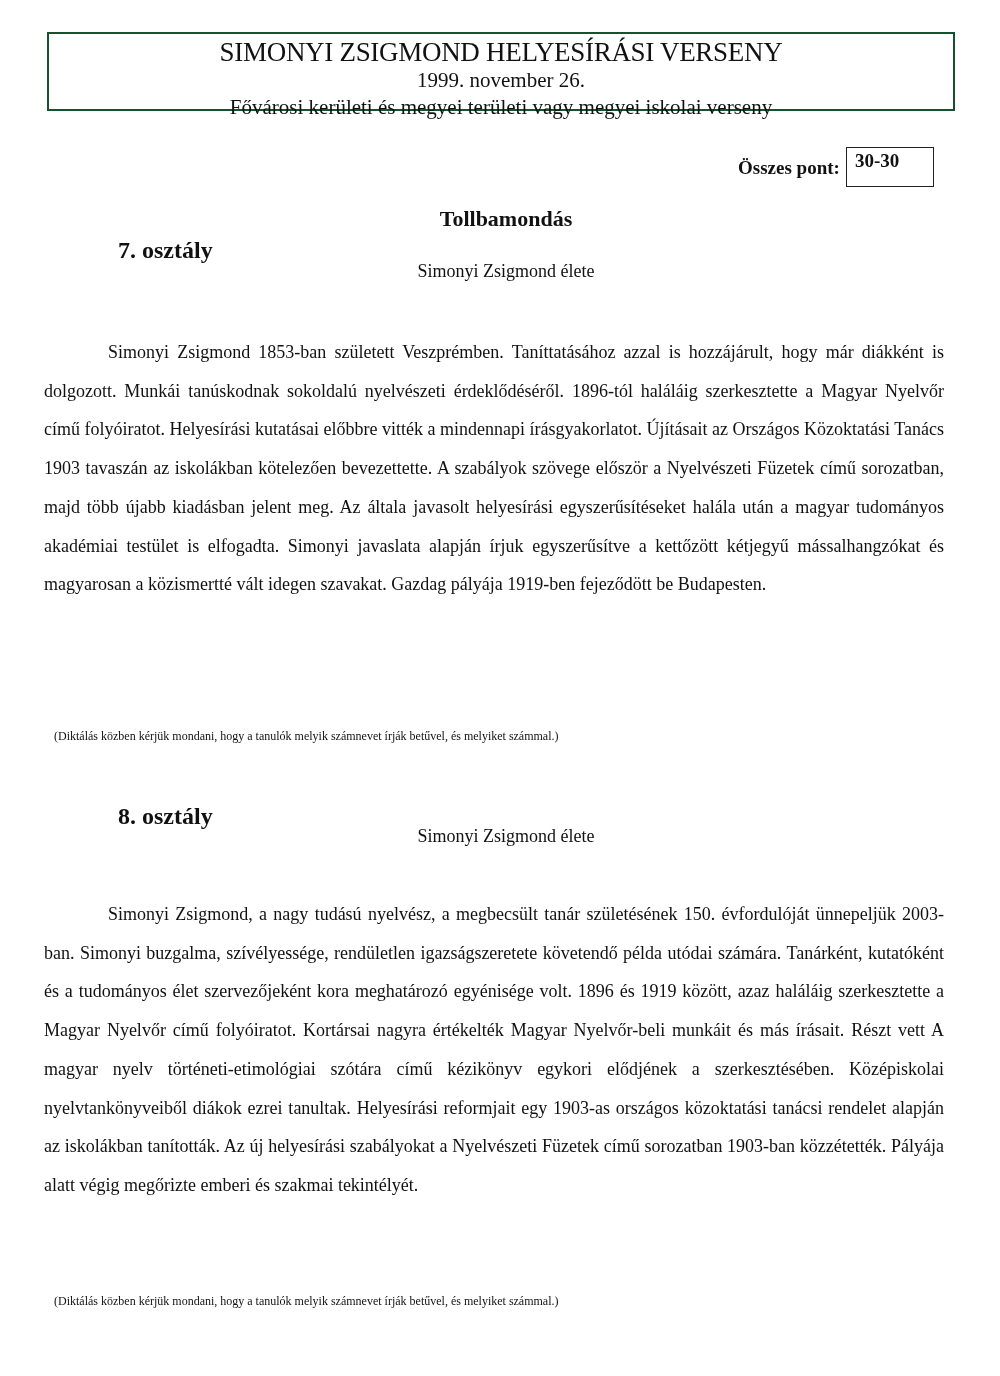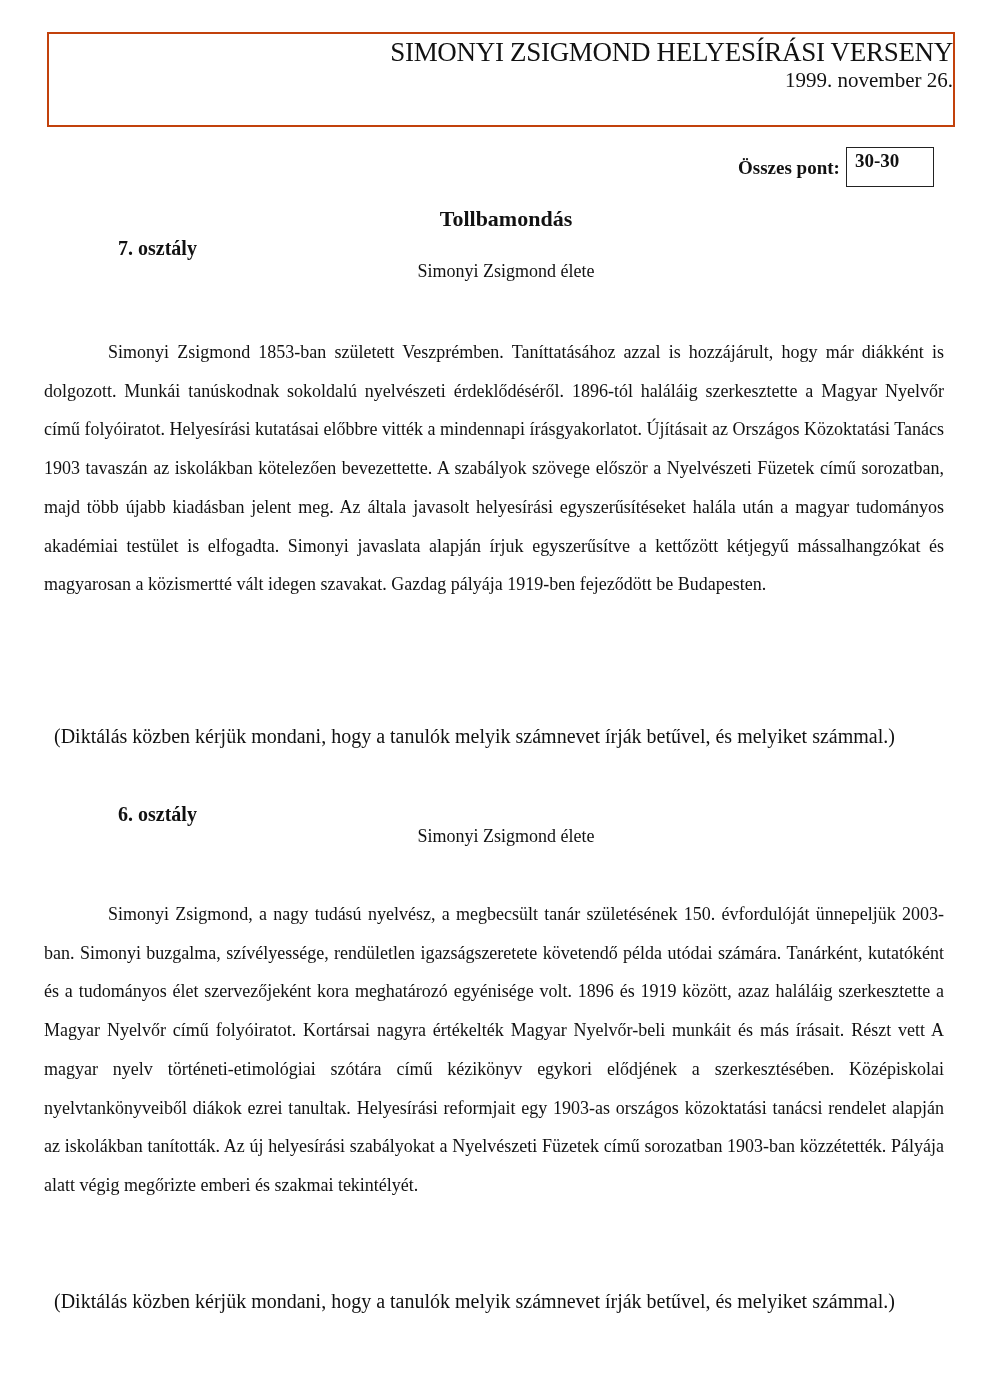--- a/index.html
+++ b/index.html
@@ -2,73 +2,74 @@
 <html><head>
 <meta charset="utf-8">
 <style>
   html, body { margin: 0; padding: 0; background: #ffffff; }
   body {
     width: 1000px; height: 1376px; position: relative; overflow: hidden;
     font-family: "Liberation Serif", "DejaVu Serif", serif;
     color: #111;
   }
   .header-box {
-    position: absolute; left: 47px; top: 32px; width: 908px; height: 95px;
-    border: 2px solid #c2410c; box-sizing: border-box;
-    text-align: right;
+    position: absolute; left: 47px; top: 32px; width: 908px; height: 79px;
+    border: 2px solid #14532d; box-sizing: border-box;
+    text-align: center;
   }
   .header-title { font-size: 27px; line-height: 30px; margin-top: 3px; letter-spacing: -0.3px; }
   .header-date { font-size: 21px; line-height: 26px; }
   .header-sub { font-size: 21px; line-height: 28px; }
   .score {
     position: absolute; left: 738px; top: 147px; height: 40px;
     display: flex; align-items: flex-start;
   }
   .score-label { font-weight: bold; font-size: 19px; line-height: 26px; margin-top: 8px; }
   .score-box {
     margin-left: 6px; width: 88px; height: 40px; border: 1.5px solid #222;
     box-sizing: border-box; font-weight: bold; font-size: 19px; padding: 2px 12px 0 8px;
   }
   .title {
     position: absolute; left: 0; width: 1000px; top: 206px; text-align: center;
     font-weight: bold; font-size: 22px; padding-left: 6px;
   }
   .grade {
-    position: absolute; left: 118px; font-weight: bold; font-size: 20px;
+    position: absolute; left: 118px; font-weight: bold; font-size: 24px;
   }
   .subtitle {
     position: absolute; left: 0; width: 1000px; text-align: center;
     font-size: 18px; padding-left: 6px;
   }
   .para {
     position: absolute; left: 44px; width: 900px;
     font-size: 18px; line-height: 38.7px; text-align: justify;
     text-indent: 64px;
   }
   .note {
     position: absolute; left: 54px; width: 900px;
-    font-size: 20px; line-height: 22px; text-align: justify;
+    font-size: 12px; line-height: 22px; text-align: justify;
   }
 </style>
 </head>
 <body>
 
 <div class="header-box">
   <div class="header-title">SIMONYI ZSIGMOND HELYESÍRÁSI VERSENY</div>
   <div class="header-date">1999. november 26.</div>
+  <div class="header-sub">Fővárosi kerületi és megyei területi vagy megyei iskolai verseny</div>
 </div>
 
 <div class="score">
   <span class="score-label">Összes pont:</span>
   <div class="score-box">30-30</div>
 </div>
 
 <div class="title">Tollbamondás</div>
 
 <div class="grade" style="top:237px;">7. osztály</div>
 <div class="subtitle" style="top:261px;">Simonyi Zsigmond élete</div>
 <div class="para" style="top:333px;">Simonyi Zsigmond 1853-ban született Veszprémben. Taníttatásához azzal is hozzájárult, hogy már diákként is dolgozott. Munkái tanúskodnak sokoldalú nyelvészeti érdeklődéséről. 1896-tól haláláig szerkesztette a Magyar Nyelvőr című folyóiratot. Helyesírási kutatásai előbbre vitték a mindennapi írásgyakorlatot. Újításait az Országos Közoktatási Tanács 1903 tavaszán az iskolákban kötelezően bevezettette. A szabályok szövege először a Nyelvészeti Füzetek című sorozatban, majd több újabb kiadásban jelent meg. Az általa javasolt helyesírási egyszerűsítéseket halála után a magyar tudományos akadémiai testület is elfogadta. Simonyi javaslata alapján írjuk egyszerűsítve a kettőzött kétjegyű mássalhangzókat és magyarosan a közismertté vált idegen szavakat. Gazdag pályája 1919-ben fejeződött be Budapesten.</div>
 <div class="note" style="top:725px;">(Diktálás közben kérjük mondani, hogy a tanulók melyik számnevet írják betűvel, és melyiket számmal.)</div>
 
-<div class="grade" style="top:803px;">6. osztály</div>
+<div class="grade" style="top:803px;">8. osztály</div>
 <div class="subtitle" style="top:826px;">Simonyi Zsigmond élete</div>
 <div class="para" style="top:895px;">Simonyi Zsigmond, a nagy tudású nyelvész, a megbecsült tanár születésének 150. évfordulóját ünnepeljük 2003-ban. Simonyi buzgalma, szívélyessége, rendületlen igazságszeretete követendő példa utódai számára. Tanárként, kutatóként és a tudományos élet szervezőjeként kora meghatározó egyénisége volt. 1896 és 1919 között, azaz haláláig szerkesztette a Magyar Nyelvőr című folyóiratot. Kortársai nagyra értékelték Magyar Nyelvőr-beli munkáit és más írásait. Részt vett A magyar nyelv történeti-etimológiai szótára című kézikönyv egykori elődjének a szerkesztésében. Középiskolai nyelvtankönyveiből diákok ezrei tanultak. Helyesírási reformjait egy 1903-as országos közoktatási tanácsi rendelet alapján az iskolákban tanították. Az új helyesírási szabályokat a Nyelvészeti Füzetek című sorozatban 1903-ban közzétették. Pályája alatt végig megőrizte emberi és szakmai tekintélyét.</div>
 <div class="note" style="top:1290px;">(Diktálás közben kérjük mondani, hogy a tanulók melyik számnevet írják betűvel, és melyiket számmal.)</div>
 
 </body></html>

